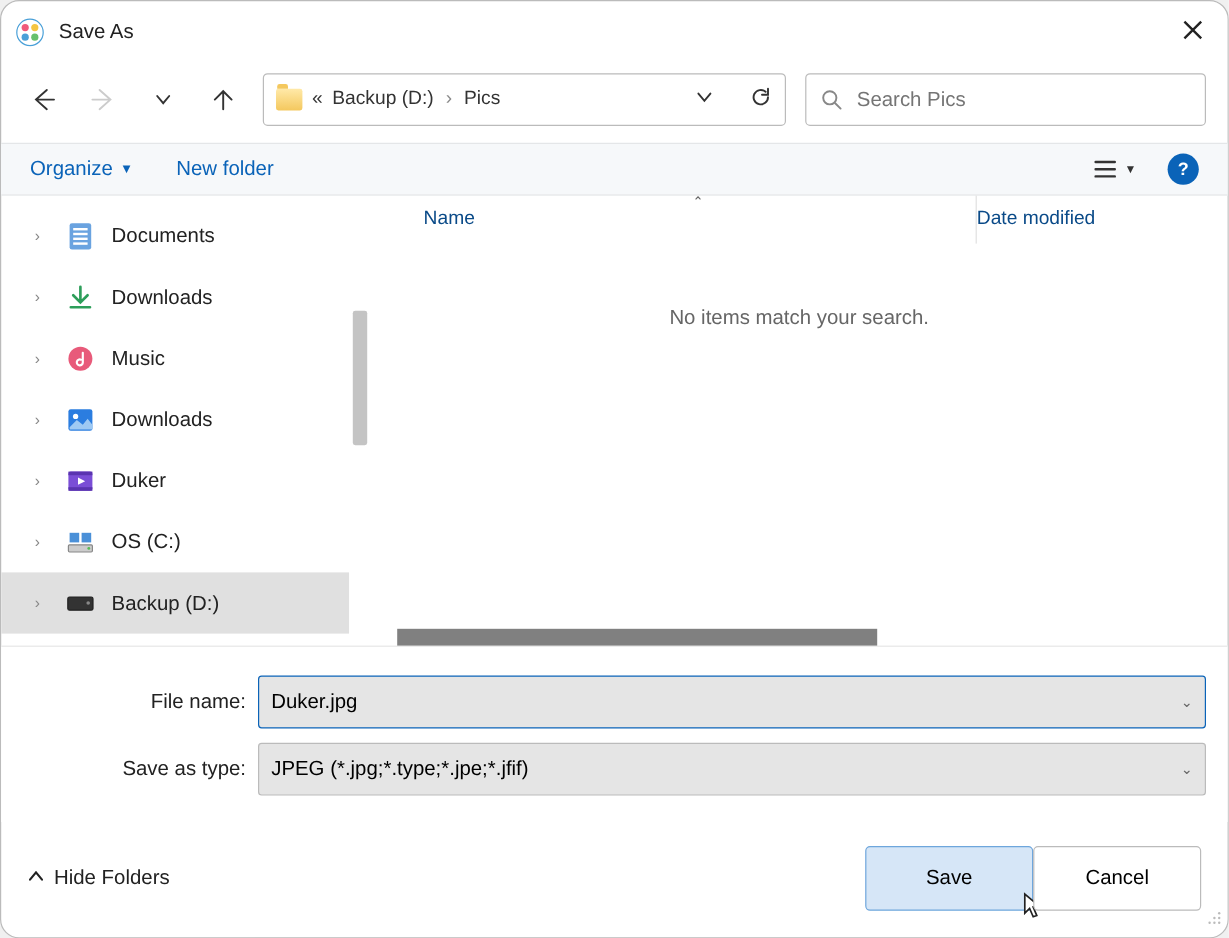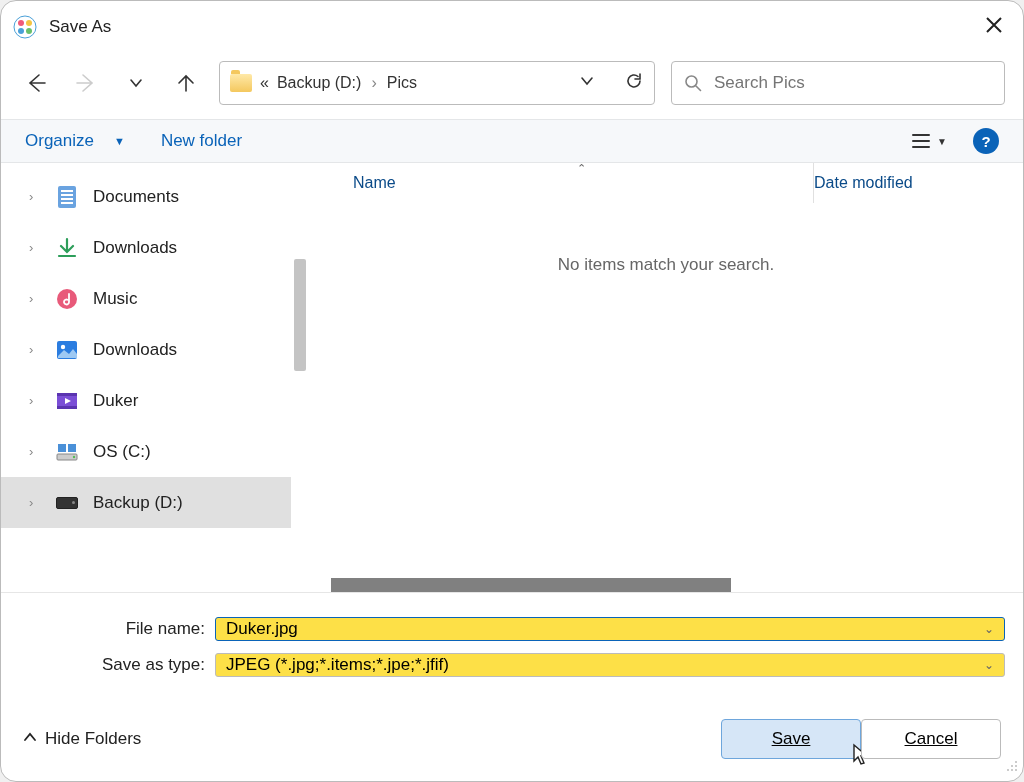--- a/index.html
+++ b/index.html
@@ -89,21 +89,21 @@
 .toolbar {
   height: 44px;
   background: #f6f8fa;
   border-top: 1px solid #e4e6e8;
   border-bottom: 1px solid #e4e6e8;
   display: flex;
   align-items: center;
   padding: 0 24px;
   gap: 36px;
 }
-.toolbar .organize { color: #0a63b8; font-size: 17px; display:flex; align-items:center; gap:20px;}
+.toolbar .organize { color: #0a63b8; font-size: 17px; display:flex; align-items:center; gap:6px;}
 .toolbar .newfolder { color: #0a63b8; font-size: 17px; }
 .toolbar-right { margin-left: auto; display:flex; align-items:center; gap:26px; }
 .toolbar-right .help {
   width: 26px; height: 26px; border-radius: 50%;
   background:#0a63b8; color:#fff; display:flex; align-items:center; justify-content:center;
   font-weight:bold; font-size:15px;
 }
 .view-btn { color:#333; display:flex; align-items:center; gap:6px;}
 
 .content-area {
@@ -180,52 +180,51 @@
 }
 .form-label {
   width: 196px;
   text-align:right;
   padding-right: 10px;
   font-size:17px;
   color:#222;
 }
 .form-field {
   flex:1;
-  height: 24px;
+  height: 44px;
   border:1px solid #0a63b8;
   border-radius:3px;
-  background:#fde047;
+  background:#e5e5e5;
   padding: 0 10px;
   font-size:17px;
   display:flex;
   align-items:center;
   position:relative;
 }
 .form-field.plain { border-color:#bbb; }
 .form-field .dd-caret {
   position:absolute; right:10px; color:#666; font-size:12px;
 }
 
 .footer {
   display:flex;
   align-items:center;
   padding: 20px 22px 22px 22px;
 }
 .hide-folders { display:flex; align-items:center; gap:8px; font-size:17px; color:#222;}
 .footer-spacer { flex:1; }
 .btn {
   min-width: 140px;
-  height: 40px;
+  height: 54px;
   border:1px solid #bbb;
   border-radius:4px;
   background:#fff;
   font-size:17px;
   display:flex; align-items:center; justify-content:center;
   position:relative;
-  text-decoration:underline;
 }
 .btn.primary {
   background:#d6e6f7;
   border-color:#6ea6dc;
 }
 .cursor {
   position:absolute;
   right: -12px;
   bottom: -14px;
   pointer-events:none;
@@ -420,21 +419,21 @@
     <div class="form-row">
       <div class="form-label">File name:</div>
       <div class="form-field">
         <span>Duker.jpg</span>
         <span class="dd-caret">⌄</span>
       </div>
     </div>
     <div class="form-row">
       <div class="form-label">Save as type:</div>
       <div class="form-field plain">
-        <span>JPEG (*.jpg;*.items;*.jpe;*.jfif)</span>
+        <span>JPEG (*.jpg;*.type;*.jpe;*.jfif)</span>
         <span class="dd-caret">⌄</span>
       </div>
     </div>
   </div>
 
   <div class="footer">
     <span class="hide-folders">
       <span>
         <svg width="14" height="14" viewBox="0 0 14 14">
             <path d="M2 10 L7 4 L12 10" stroke="#222" stroke-width="1.8" fill="none" stroke-linecap="round"></path>

